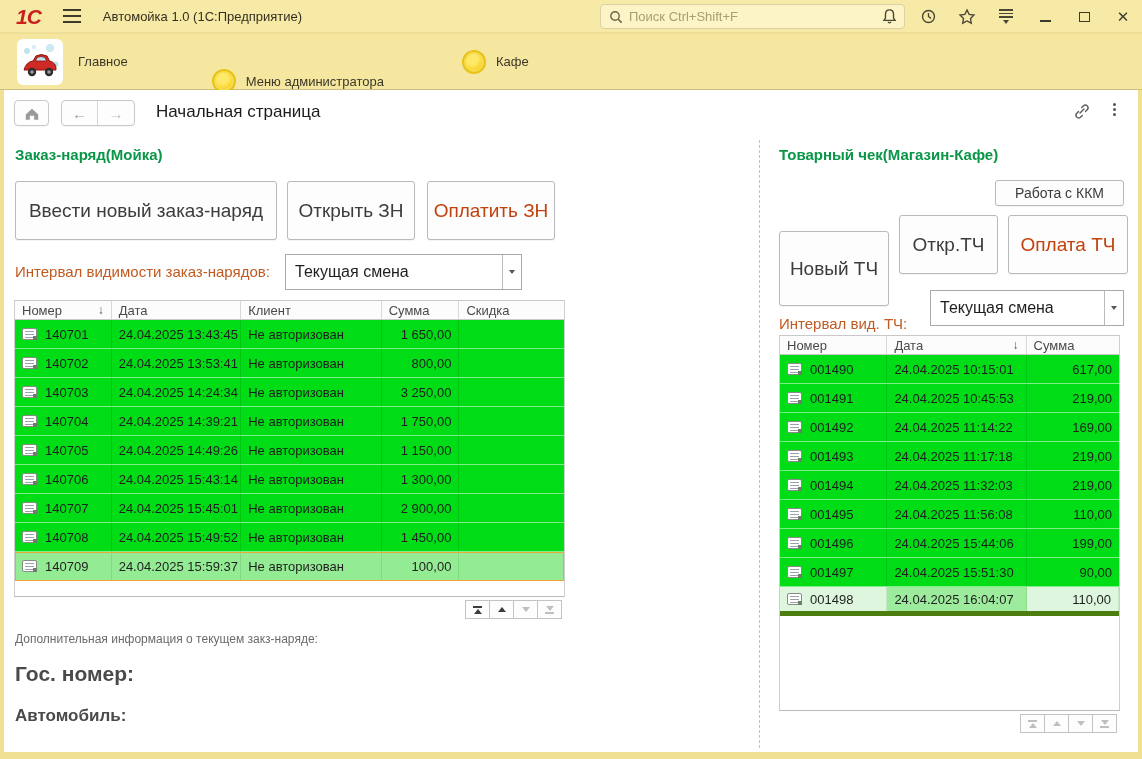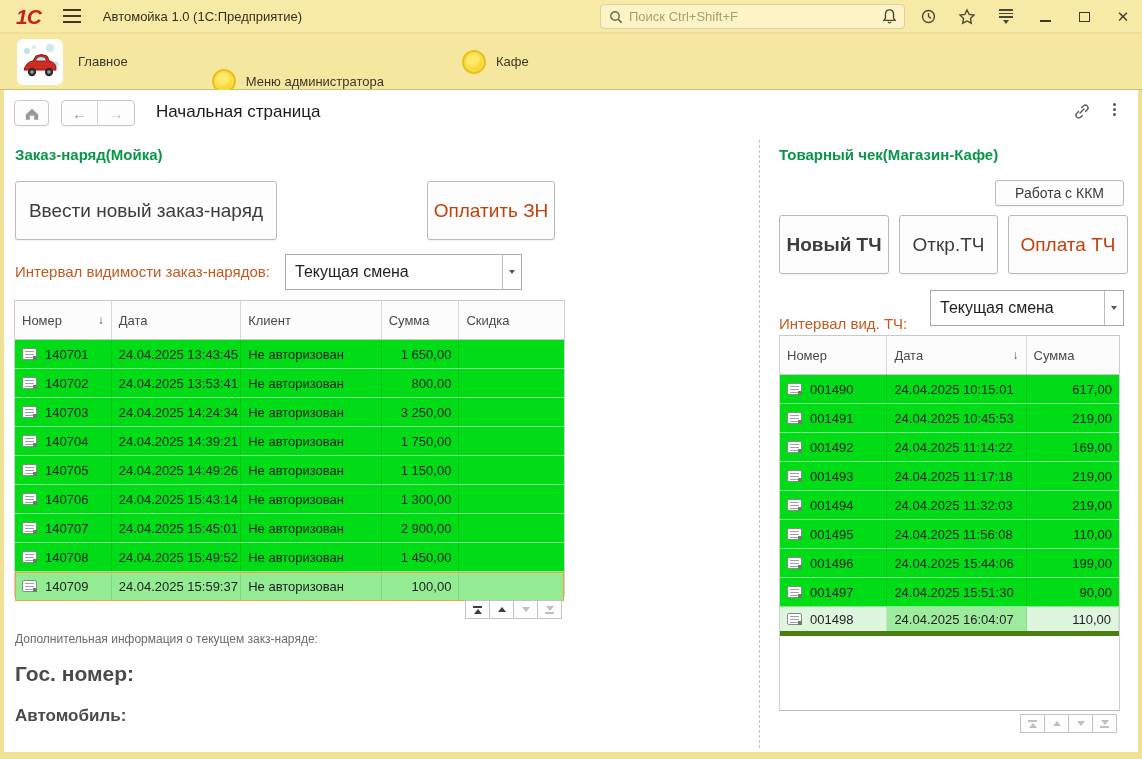--- a/index.html
+++ b/index.html
@@ -78,21 +78,21 @@
   
   .combo { position:absolute; height:36px; background:#fff; border:1px solid #aaa;
            display:flex; align-items:stretch; cursor:pointer; }
   .combo .val { flex:1; display:flex; align-items:center; padding-left:9px; font-size:16px; color:#1e1e1e; }
   .combo .dd { width:19px; border-left:1px solid #bbb; display:flex; align-items:center; justify-content:center; }
   .combo .dd i { width:0; height:0; border-left:3.5px solid transparent; border-right:3.5px solid transparent; border-top:4.5px solid #555; }
 
   
   .tbl { position:absolute; border-left:1px solid #cfcfcf; border-right:1px solid #cfcfcf;
          border-bottom:1px solid #b9b9b9; background:#fff; }
-  .thead { display:flex; height:40px; border-top:1px solid #c9c9c9; border-bottom:1px solid #c9c9c9; background:#fcfcfc;justify-content:flex-end; }
+  .thead { display:flex; height:20px; border-top:1px solid #c9c9c9; border-bottom:1px solid #c9c9c9; background:#fcfcfc;justify-content:flex-end; }
   .th { display:flex; align-items:center; padding:0 7px; font-size:13px; color:#4a4a4a;
         border-right:1px solid #d9d9d9; cursor:pointer; }
   .th:last-child { border-right:none; }
   .th .sort { margin-left:auto; color:#555; font-size:12px; }
   .trow { display:flex; height:29px; background:#00dc16; border-bottom:1px solid rgba(255,255,255,0.5); cursor:pointer; }
   .tc { display:flex; align-items:center; padding:0 7px; font-size:13px; color:#1f1f1f;
         border-right:1px solid rgba(0,90,0,0.16); overflow:hidden; white-space:nowrap; }
   .tc:last-child { border-right:none; }
   .tc.sum { justify-content:flex-end; }
   .doc-icon { width:15px; height:12px; background:#fff; border:1px solid #8a8a8a; border-radius:2px;
@@ -241,20 +241,21 @@
       <i></i>
       <i></i>
       <i></i>
     </div>
 
   <div class="splitter"></div>
 
   <div class="panel-heading" style="left:11px; top:56px;">Заказ-наряд(Мойка)</div>
 
   <div class="btn" style="left:11px; top:91px; width:262px; height:59px;">Ввести новый заказ-наряд</div>
+  <div class="btn" style="left:283px; top:91px; width:128px; height:59px;">Открыть ЗН</div>
   <div class="btn red" style="left:423px; top:91px; width:128px; height:59px;">Оплатить ЗН</div>
 
   <div class="lbl-orange" style="left:11px; top:173px;">Интервал видимости заказ-нарядов:</div>
   <div class="combo" style="left:281px; top:164px; width:237px;">
     <div class="val">Текущая смена</div>
     <div class="dd">
         <i></i>
       </div>
   </div>
 
@@ -370,21 +371,21 @@
   </div>
 
   <div class="info-label" style="left:11px; top:542px;">Дополнительная информация о текущем закз-наряде:</div>
   <div class="big-label" style="left:11px; top:572px; font-size:21px;">Гос. номер:</div>
   <div class="big-label" style="left:11px; top:616px; font-size:17px;">Автомобиль:</div>
 
   <div class="panel-heading" style="left:775px; top:56px;">Товарный чек(Магазин-Кафе)</div>
 
   <div class="btn small" style="left:991px; top:90px; width:129px; height:26px;">Работа с ККМ</div>
 
-  <div class="btn" style="left:775px; top:125px; width:110px; height:59px;font-weight:bold;">Новый ТЧ</div>
+  <div class="btn" style="left:775px; top:141px; width:110px; height:75px;">Новый ТЧ</div>
   <div class="btn red" style="left:1004px; top:125px; width:120px; height:59px;">Оплата ТЧ</div>
   <div class="btn" style="left:895px; top:125px; width:99px; height:59px;">Откр.ТЧ</div>
 
   <div class="lbl-orange" style="left:775px; top:209px;margin-top:16px;">Интервал вид. ТЧ:</div>
   <div class="combo" style="left:926px; top:200px; width:194px;">
     <div class="val">Текущая смена</div>
     <div class="dd">
         <i></i>
       </div>
   </div>

